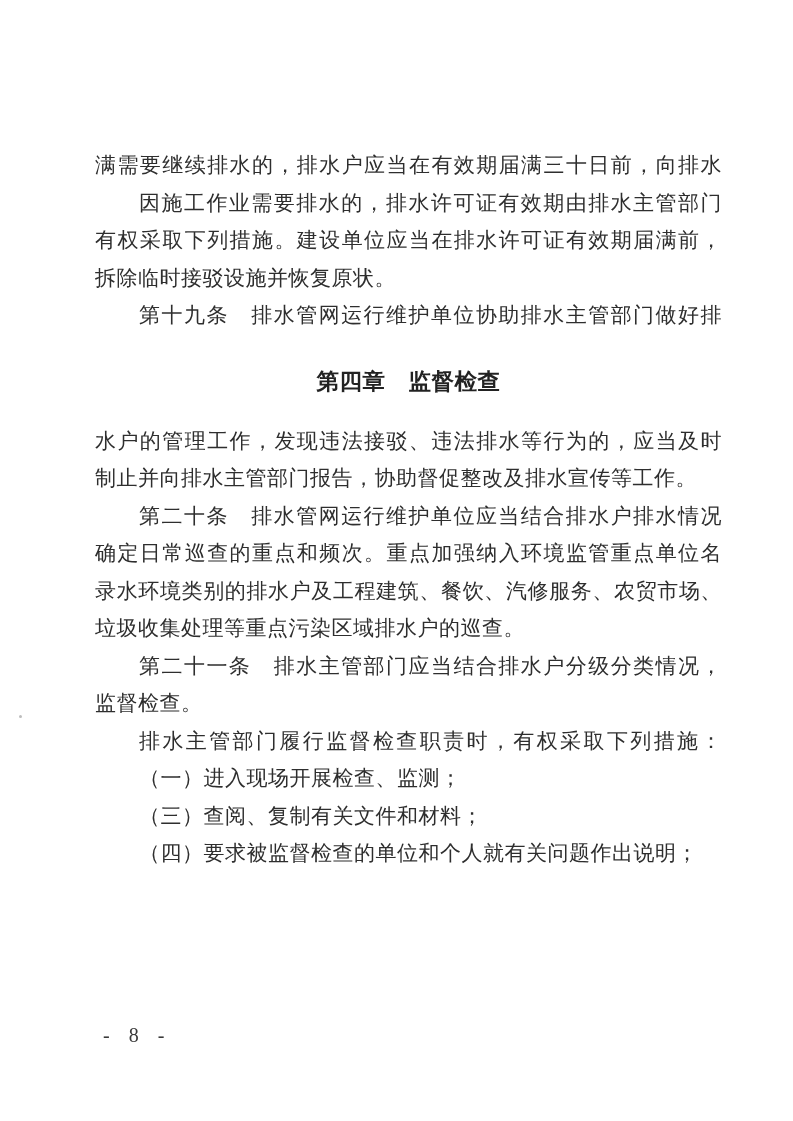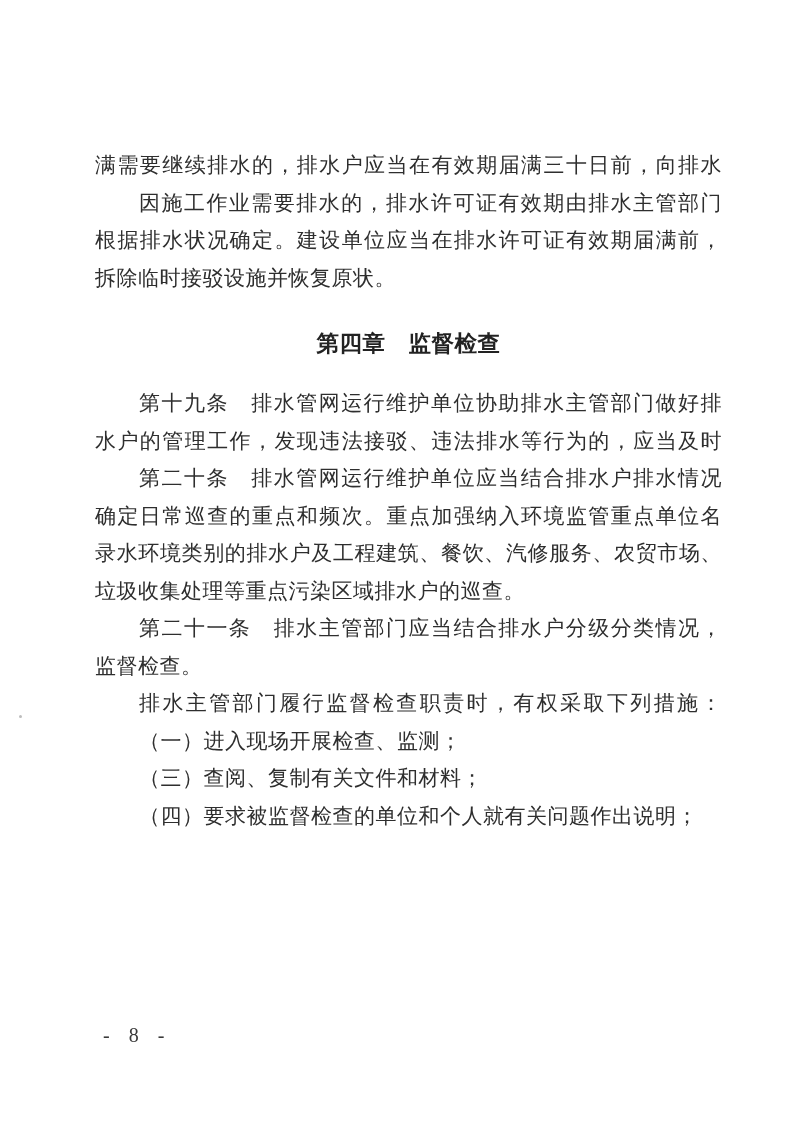--- a/index.html
+++ b/index.html
@@ -67,25 +67,26 @@
     background: #bdbdbd;
   }
 </style>
 </head>
 <body>
 
 <div class="page">
   <div class="text-column" id="text-column">
       <div class="line fill">满需要继续排水的，排水户应当在有效期届满三十日前，向排水</div>
       <div class="line indent fill">因施工作业需要排水的，排水许可证有效期由排水主管部门</div>
-      <div class="line fill">根据排水状况确定。建设单位应当在排水许可证有效期届满前，</div>
+      <div class="line fill">有权采取下列措施。建设单位应当在排水许可证有效期届满前，</div>
       <div class="line">拆除临时接驳设施并恢复原状。</div>
+      <div class="line indent fill">第十九条　排水管网运行维护单位协助排水主管部门做好排</div>
       <div class="line heading">第四章　监督检查</div>
-      <div class="line indent fill">第十九条　排水管网运行维护单位协助排水主管部门做好排</div>
       <div class="line fill">水户的管理工作，发现违法接驳、违法排水等行为的，应当及时</div>
+      <div class="line">制止并向排水主管部门报告，协助督促整改及排水宣传等工作。</div>
       <div class="line indent fill">第二十条　排水管网运行维护单位应当结合排水户排水情况</div>
       <div class="line fill">确定日常巡查的重点和频次。重点加强纳入环境监管重点单位名</div>
       <div class="line fill">录水环境类别的排水户及工程建筑、餐饮、汽修服务、农贸市场、</div>
       <div class="line">垃圾收集处理等重点污染区域排水户的巡查。</div>
       <div class="line indent fill">第二十一条　排水主管部门应当结合排水户分级分类情况，</div>
       <div class="line">监督检查。</div>
       <div class="line indent fill">排水主管部门履行监督检查职责时，有权采取下列措施：</div>
       <div class="line indent">（一）进入现场开展检查、监测；</div>
       <div class="line indent">（三）查阅、复制有关文件和材料；</div>
       <div class="line indent">（四）要求被监督检查的单位和个人就有关问题作出说明；</div>

